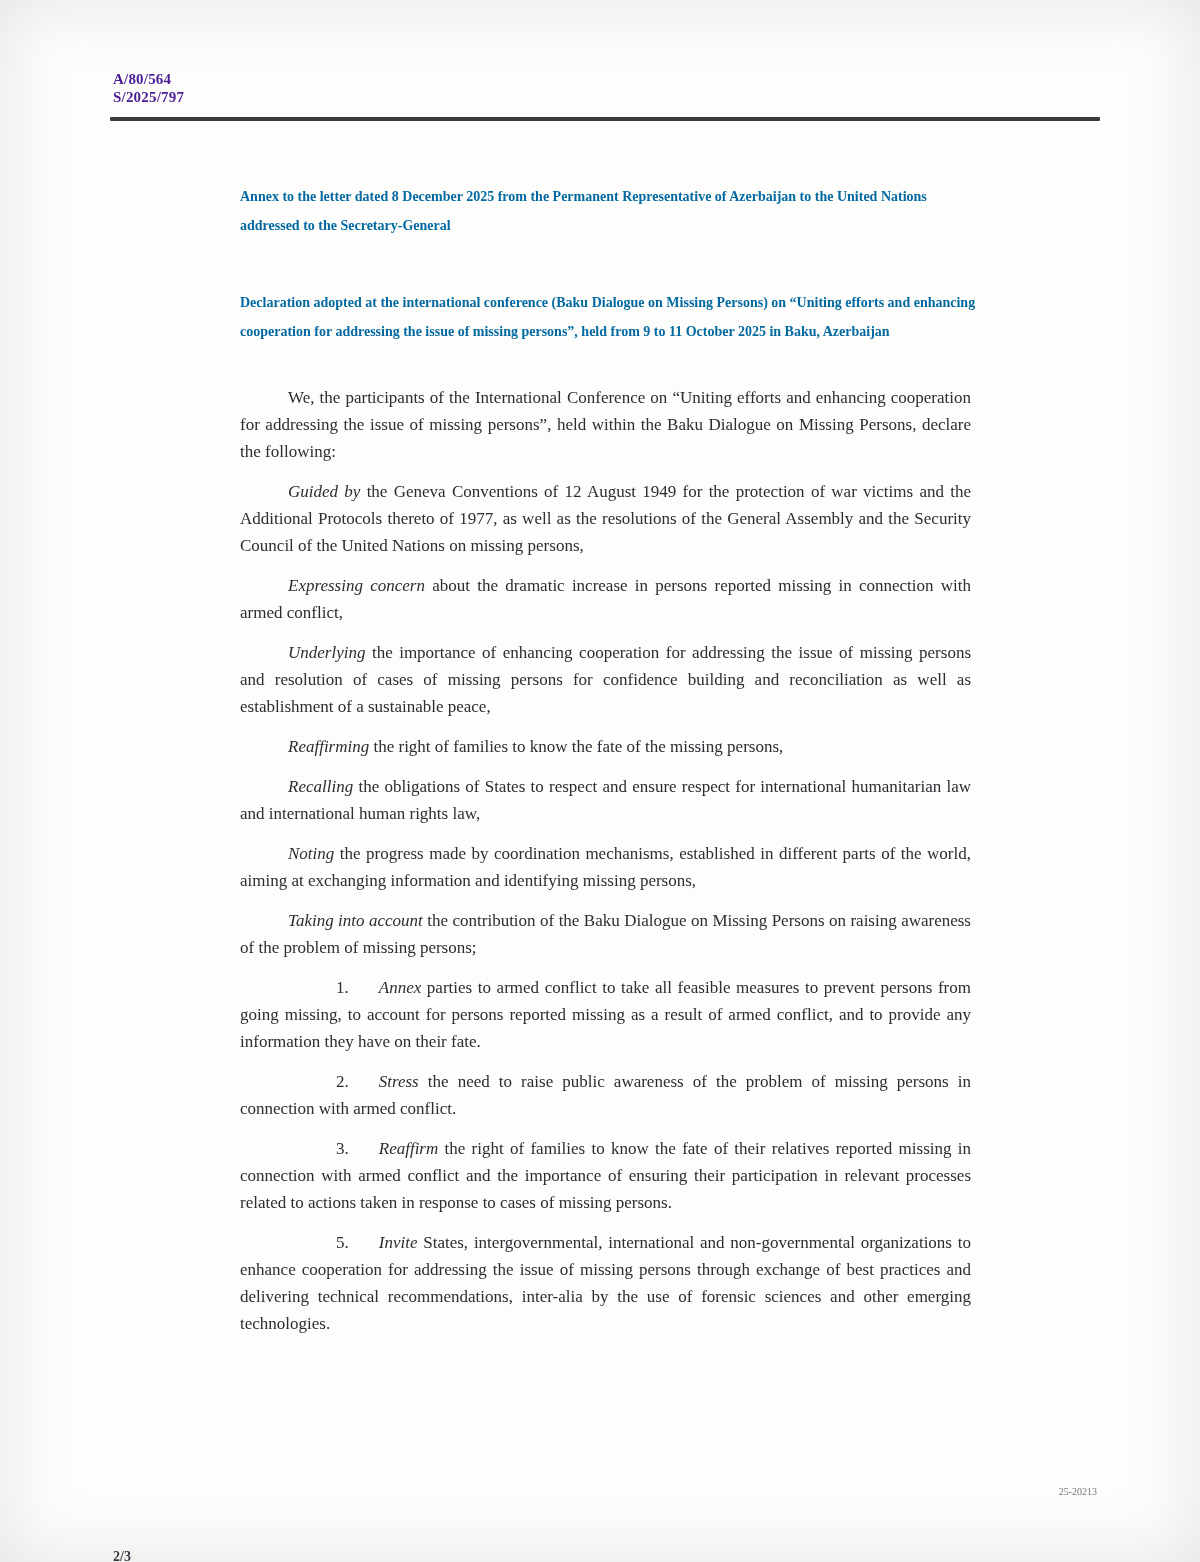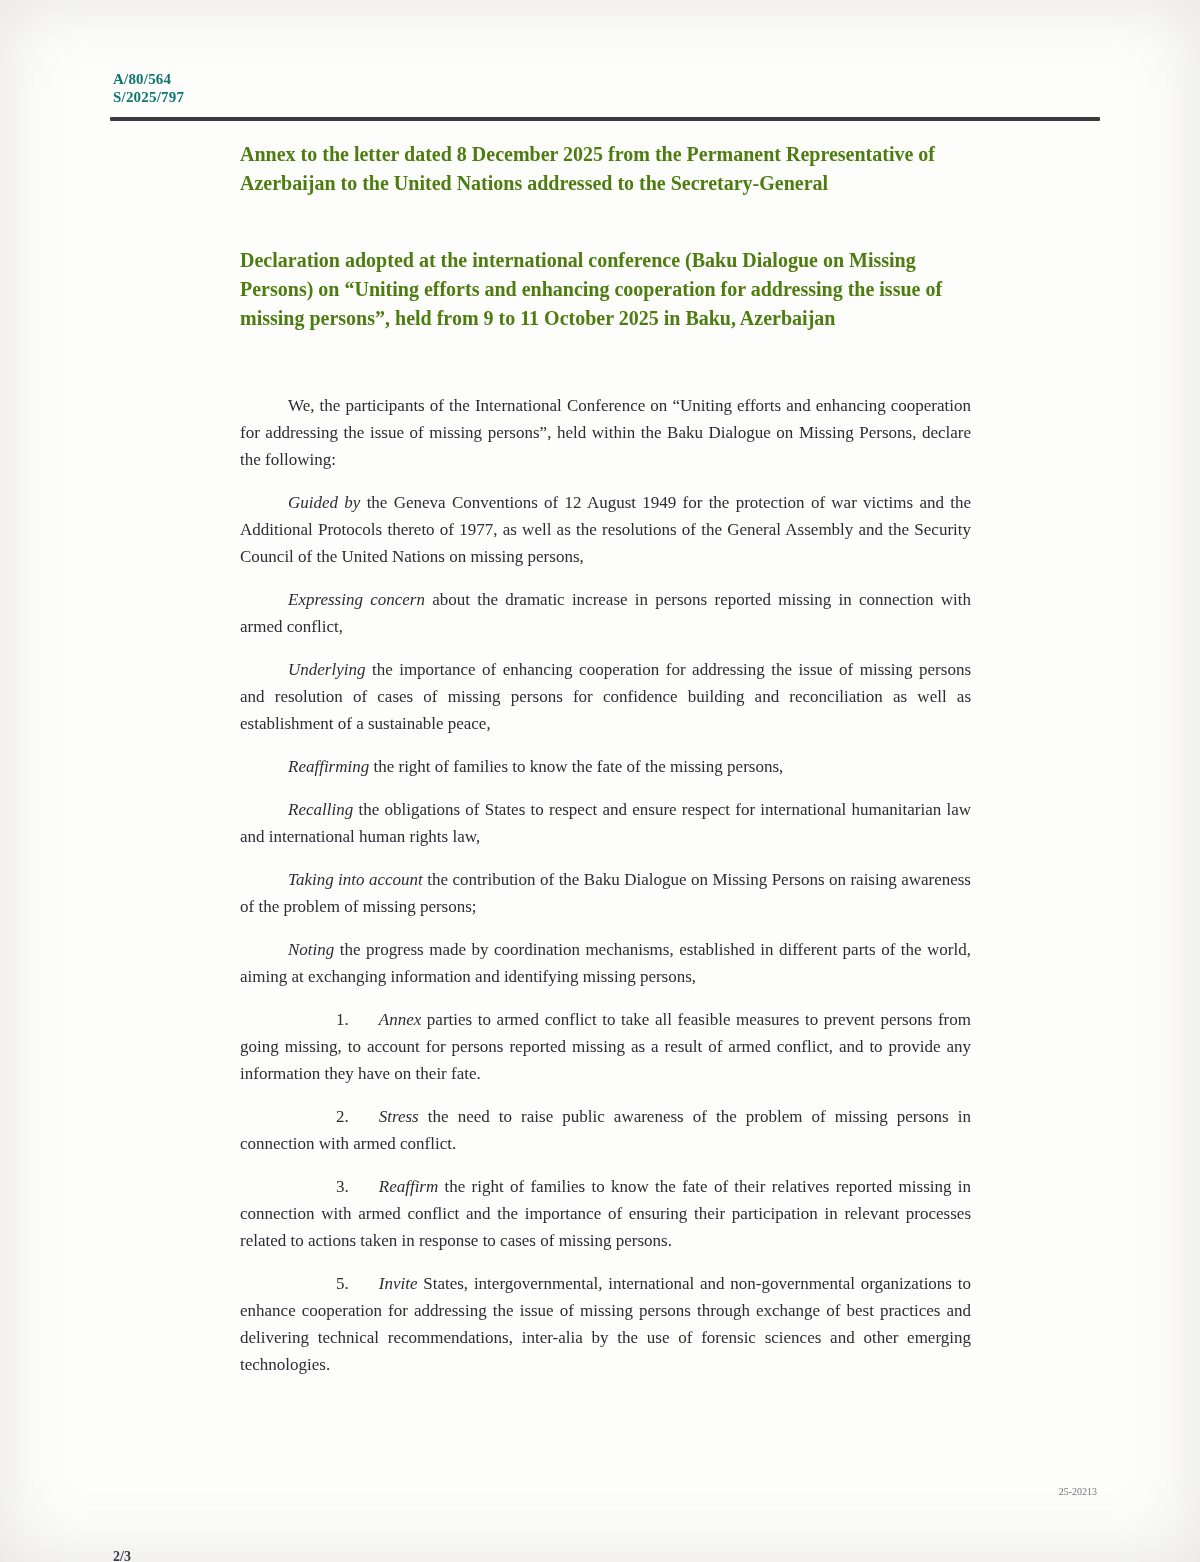--- a/index.html
+++ b/index.html
@@ -28,55 +28,56 @@
     filter: blur(0.4px);
     color: #2c2c34;
   }
   .doc-symbols {
     position: absolute;
     left: 113px;
     top: 70px;
     font-weight: bold;
     font-size: 15px;
     line-height: 18px;
-    color: #0f766e;
+    color: #4c1d95;
     letter-spacing: 0.2px;
   }
   .rule {
     position: absolute;
     left: 110px;
     top: 117px;
     width: 990px;
     height: 4px;
     background: #3b3b3d;
     border-radius: 1px;
   }
   .title-block {
     position: absolute;
     left: 240px;
     width: 742px;
     font-weight: bold;
-    font-size: 20px;
+    font-size: 14px;
     line-height: 29px;
-    color: #4d7c0f;
+    color: #0369a1;
+    margin-top: 42px;
   }
   #title-1 { top: 140px; }
   #title-2 { top: 246px; }
   .body-block {
     position: absolute;
     left: 240px;
     top: 376px;
     width: 731px;
     font-size: 17px;
     line-height: 27px;
     text-align: justify;
     color: #2c2c34;
   }
   .para {
-    margin: 16px 0 13px 0;
+    margin: 8px 0 13px 0;
     text-indent: 48px;
   }
   .para i { font-style: italic; }
   .num {
     display: inline-block;
     margin-right: 30px;
   }
   .footer-left {
     position: absolute;
     left: 113px;
@@ -119,23 +120,23 @@
 
       <p class="para"><i>Expressing concern</i><span> about the dramatic increase in persons reported missing in connection with armed conflict,</span></p>
 
 
       <p class="para"><i>Underlying</i><span> the importance of enhancing cooperation for addressing the issue of missing persons and resolution of cases of missing persons for confidence building and reconciliation as well as establishment of a sustainable peace,</span></p>
 
       <p class="para"><i>Reaffirming</i><span> the right of families to know the fate of the missing persons,</span></p>
 
       <p class="para"><i>Recalling</i><span> the obligations of States to respect and ensure respect for international humanitarian law and international human rights law,</span></p>
 
+      <p class="para"><i>Noting</i><span> the progress made by coordination mechanisms, established in different parts of the world, aiming at exchanging information and identifying missing persons,</span></p>
+
       <p class="para"><i>Taking into account</i><span> the contribution of the Baku Dialogue on Missing Persons on raising awareness of the problem of missing persons;</span></p>
-
-      <p class="para"><i>Noting</i><span> the progress made by coordination mechanisms, established in different parts of the world, aiming at exchanging information and identifying missing persons,</span></p>
 
       <p class="para"><span class="num">1.</span><i>Annex</i><span> parties to armed conflict to take all feasible measures to prevent persons from going missing, to account for persons reported missing as a result of armed conflict, and to provide any information they have on their fate.</span></p>
 
       <p class="para"><span class="num">2.</span><i>Stress</i><span> the need to raise public awareness of the problem of missing persons in connection with armed conflict.</span></p>
 
       <p class="para"><span class="num">3.</span><i>Reaffirm</i><span> the right of families to know the fate of their relatives reported missing in connection with armed conflict and the importance of ensuring their participation in relevant processes related to actions taken in response to cases of missing persons.</span></p>
 
 
       <p class="para"><span class="num">5.</span><i>Invite</i><span> States, intergovernmental, international and non-governmental organizations to enhance cooperation for addressing the issue of missing persons through exchange of best practices and delivering technical recommendations, inter-alia by the use of forensic sciences and other emerging technologies.</span></p>
 

